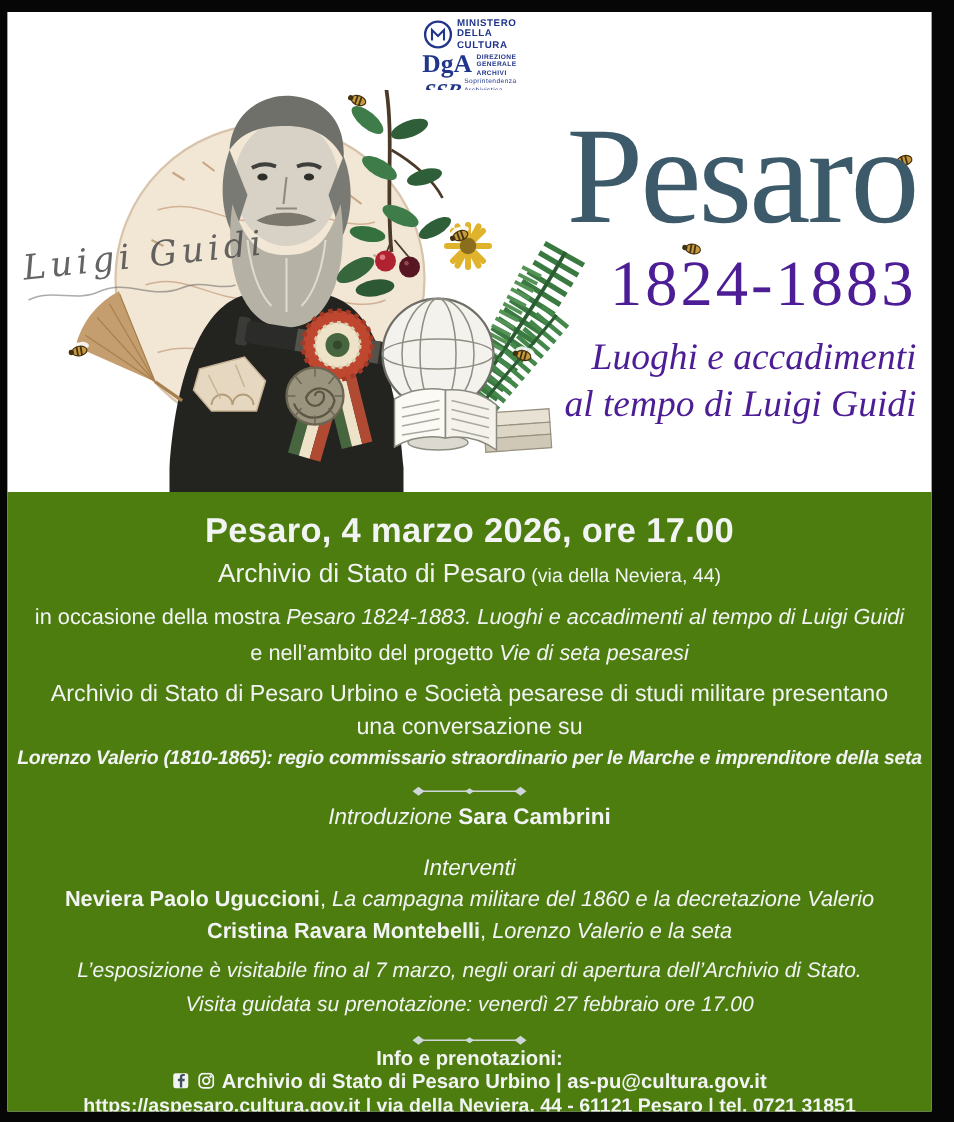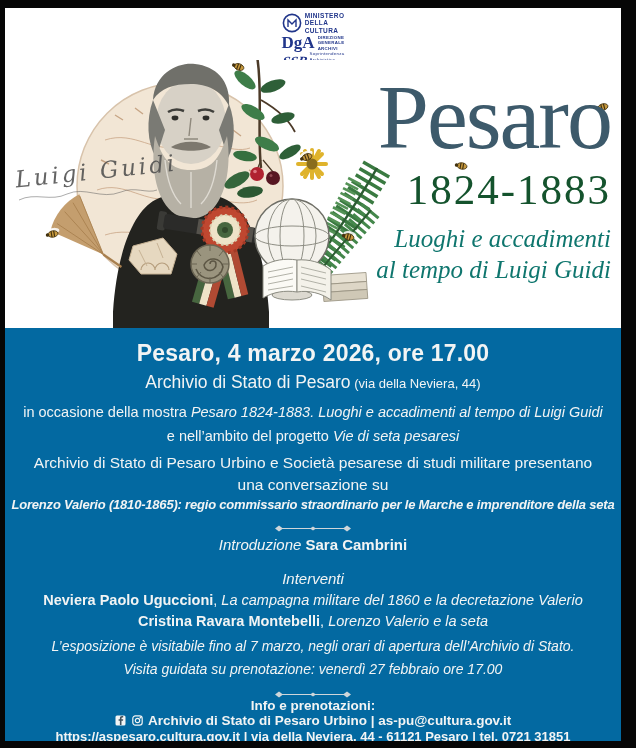--- a/index.html
+++ b/index.html
@@ -31,28 +31,28 @@
   .collage{position:absolute;left:0;top:0;}
   .signature{
     position:absolute;left:10px;top:98px;font-family:"DejaVu Serif",serif;font-style:italic;
     font-size:23px;color:#4a4a4a;transform:rotate(-6deg);letter-spacing:3px;opacity:.85;
   }
   .title-block{position:absolute;top:14px;right:10px;text-align:right;pointer-events:none;}
   .title{
     font-family:"Liberation Serif",serif;font-size:92px;line-height:.95;color:#3d5a6b;letter-spacing:-2px;
   }
   .years{
-    font-family:"Liberation Serif",serif;font-size:43px;color:#14532d;letter-spacing:2px;margin-top:4px;
+    font-family:"Liberation Serif",serif;font-size:43px;color:#4c1d95;letter-spacing:2px;margin-top:4px;
   }
   .subtitle{
-    font-family:"Liberation Serif",serif;font-style:italic;font-size:25px;color:#0f766e;
+    font-family:"Liberation Serif",serif;font-style:italic;font-size:25px;color:#4c1d95;
     line-height:1.22;margin-top:10px;
   }
   
-  .panel{position:relative;height:417px;background:#0369a1;color:#f2f4f4;overflow:hidden;}
+  .panel{position:relative;height:417px;background:#4d7c0f;color:#f2f4f4;overflow:hidden;}
   .line{position:absolute;left:0;right:0;text-align:center;white-space:nowrap;}
   .l-headline{top:12px;font-size:23px;font-weight:bold;letter-spacing:.2px;}
   .l-venue{top:44px;font-size:17.5px;}
   .l-venue .note{font-size:13px;}
   .l-occ{top:76px;font-size:14.5px;}
   .l-proj{top:100px;font-size:14.5px;}
   .l-pres{top:126px;font-size:15.5px;}
   .l-conv{top:148px;font-size:15.5px;}
   .l-talk{top:169px;font-size:13px;font-weight:bold;font-style:italic;letter-spacing:-.2px;}
   .l-div1{top:191px;}

